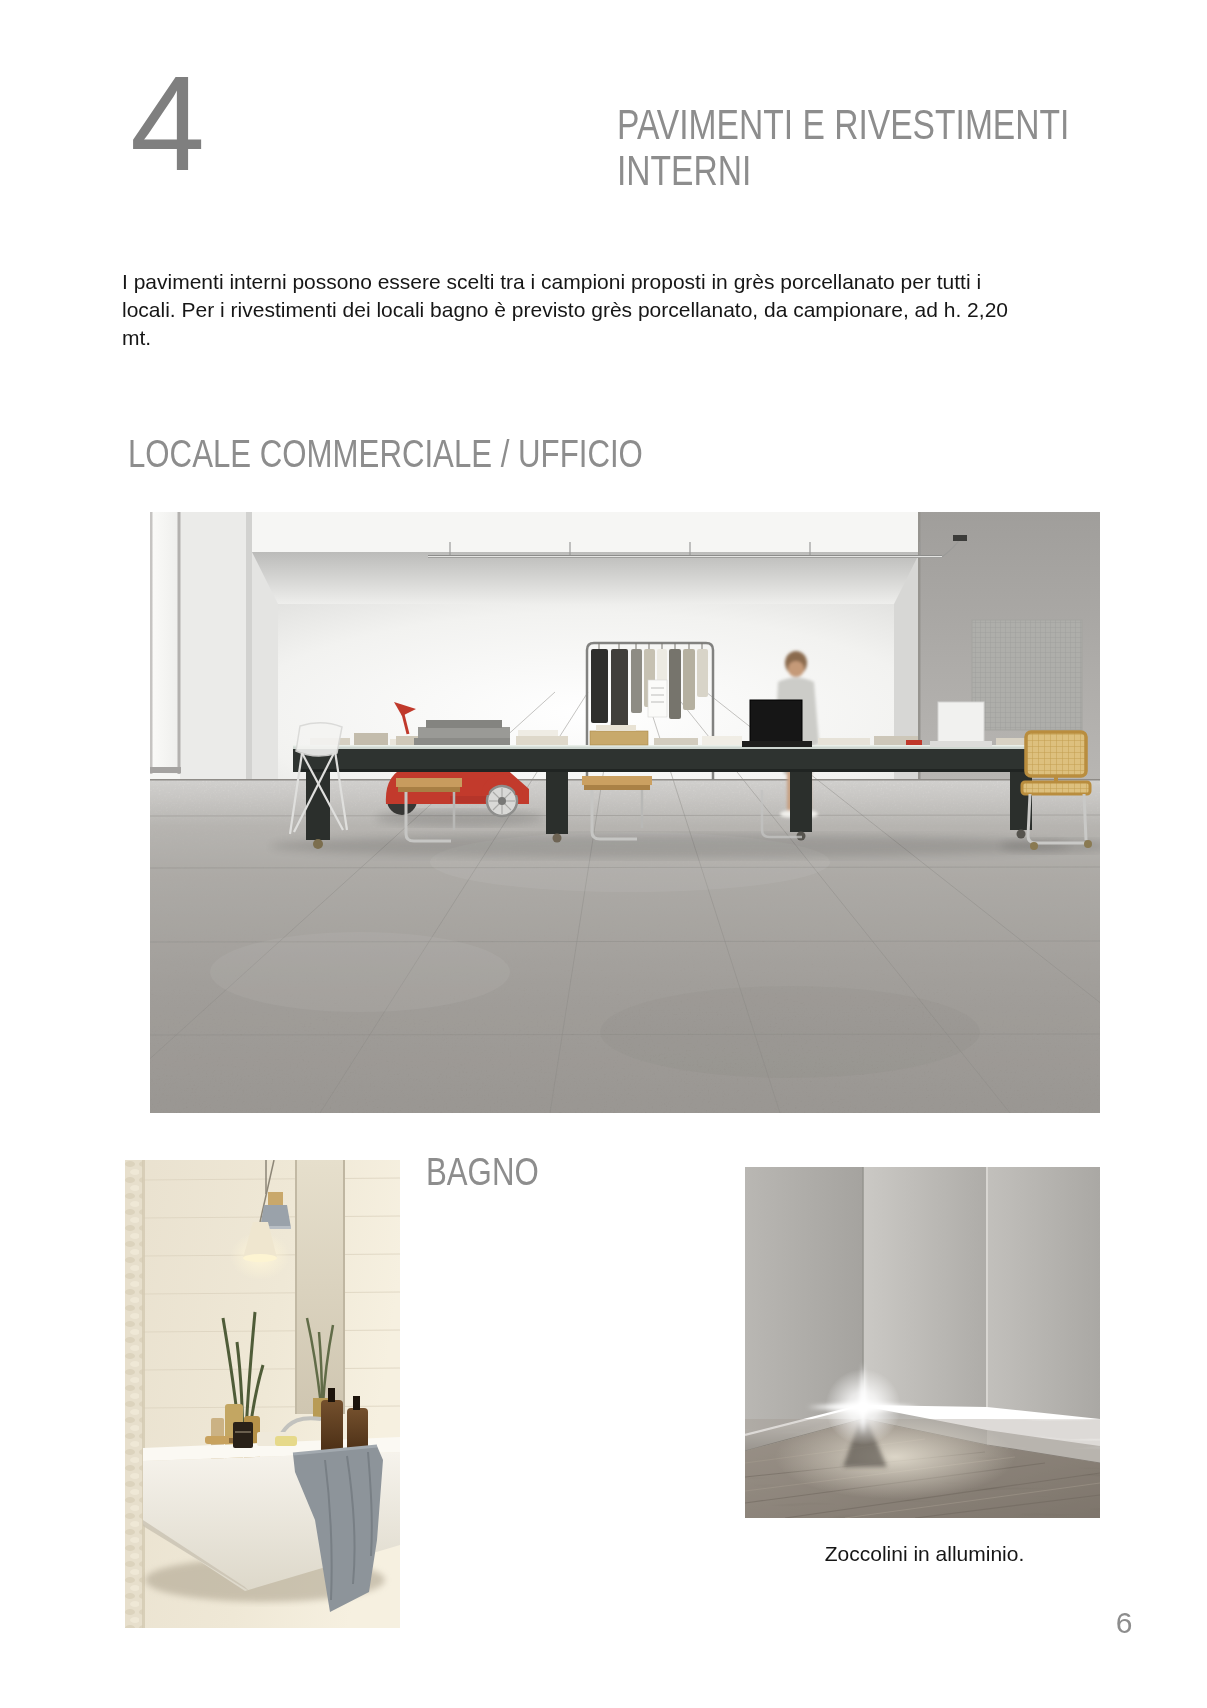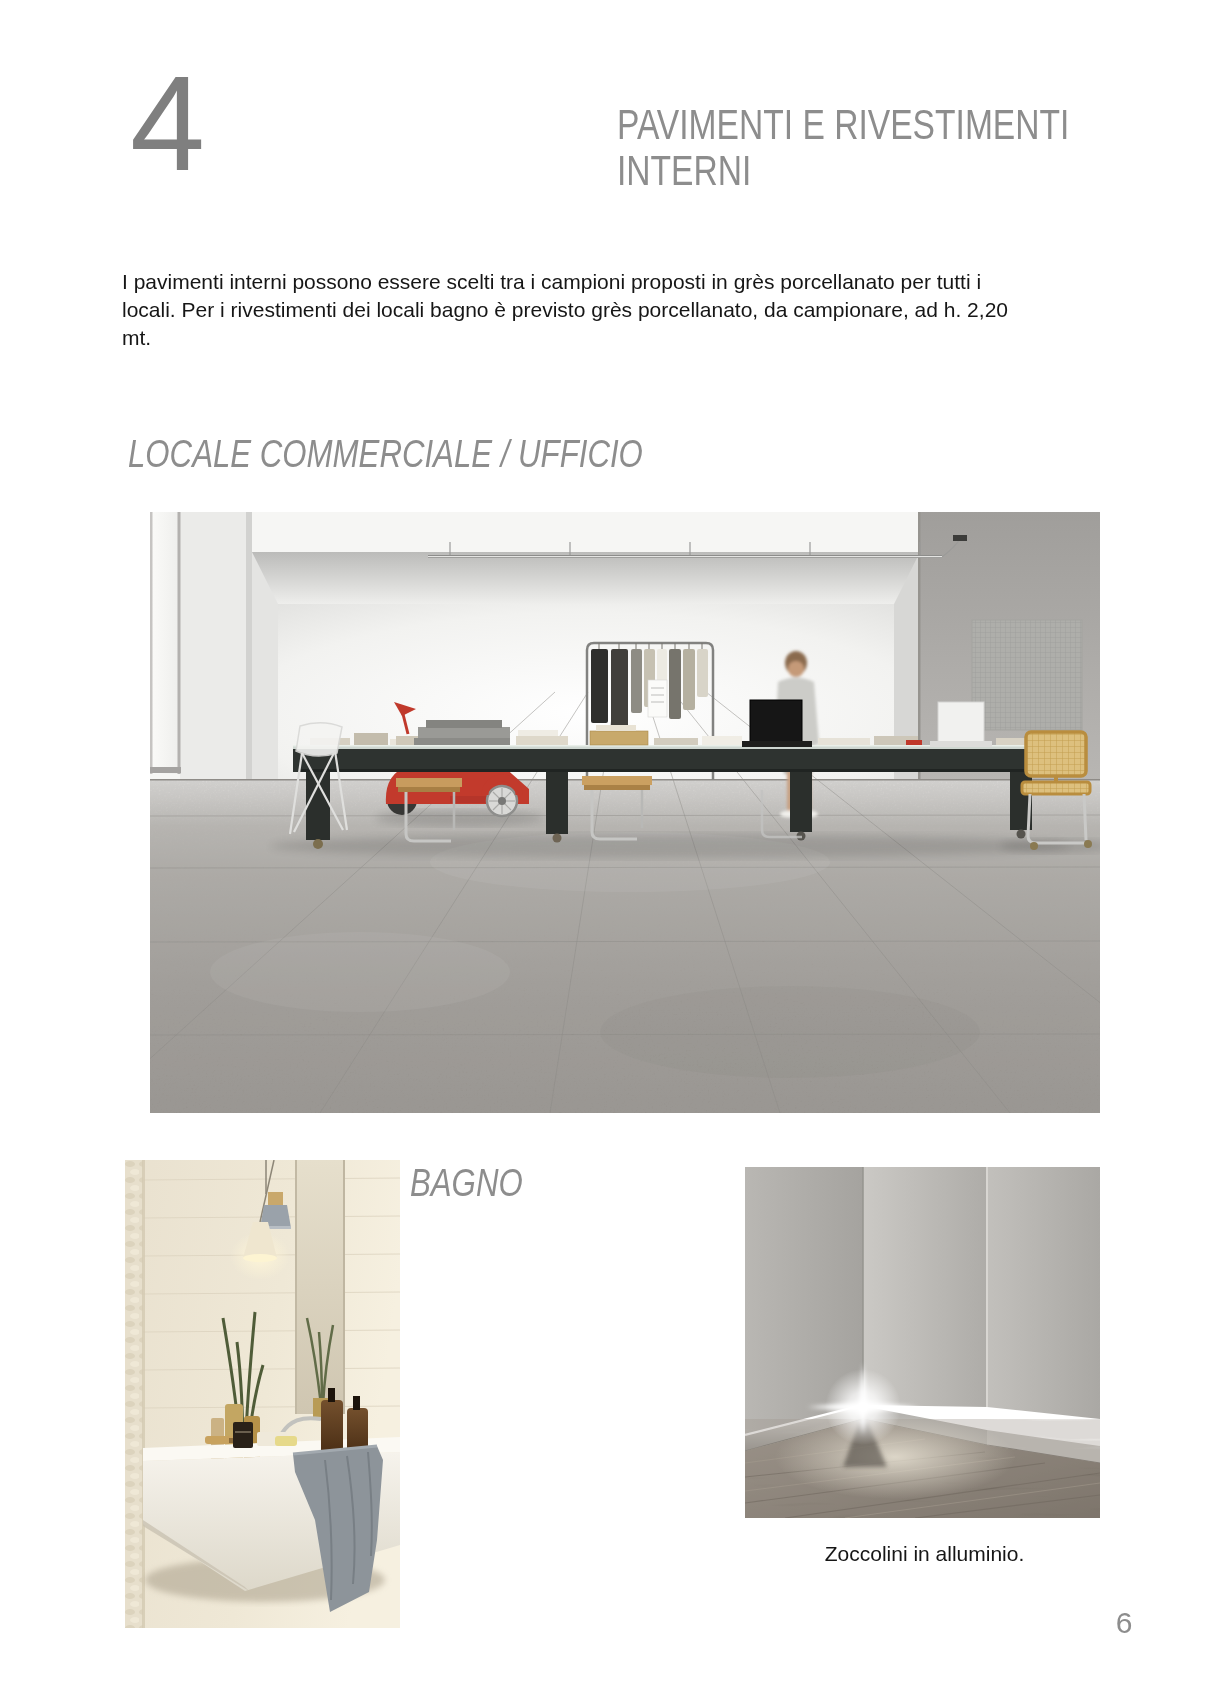--- a/index.html
+++ b/index.html
@@ -14,25 +14,25 @@
   .doc-title{
     position:absolute;left:617px;top:102px;color:#8d8d8d;font-size:42px;
     line-height:46px;font-weight:400;
   }
   .doc-title .tline{display:block;transform:scaleX(0.80);transform-origin:0 50%;white-space:nowrap;letter-spacing:0px;}
   .intro{
     position:absolute;left:122px;top:268px;width:895px;font-size:21px;
     line-height:28px;color:#161616;
   }
   .section-heading{
-    position:absolute;color:#8d8d8d;font-size:39px;line-height:44px;font-weight:400;font-style:italic;
+    position:absolute;color:#8d8d8d;font-size:39px;line-height:44px;font-weight:400;
   }
   .section-heading .squeeze{display:inline-block;transform:scaleX(0.80);transform-origin:0 50%;white-space:nowrap;}
   #heading-commercial{left:128px;top:432px;}
-  #heading-bagno{left:410px;top:1150px;margin-top:11px;}
+  #heading-bagno{left:426px;top:1150px;}
   .photo{position:absolute;display:block;}
   #office-photo{left:150px;top:512px;}
   #bathroom-photo{left:125px;top:1160px;}
   #skirting-photo{left:745px;top:1167px;}
   .caption{
     position:absolute;left:745px;top:1541px;width:359px;text-align:center;
     font-size:21px;color:#161616;line-height:26px;
   }
   .page-number{
     position:absolute;left:1104px;top:1606px;width:40px;text-align:center;

